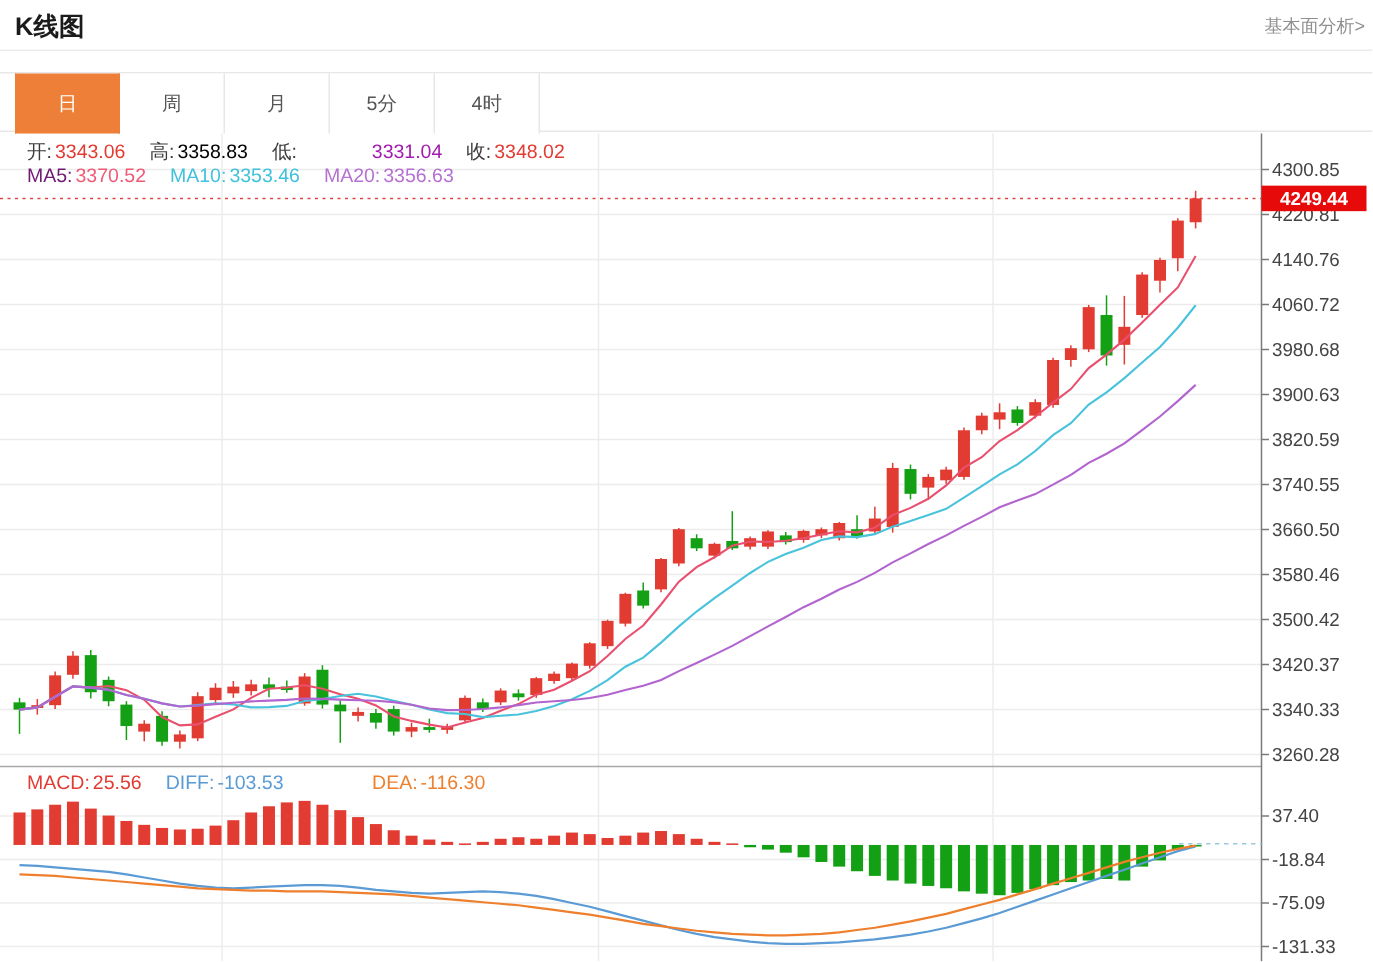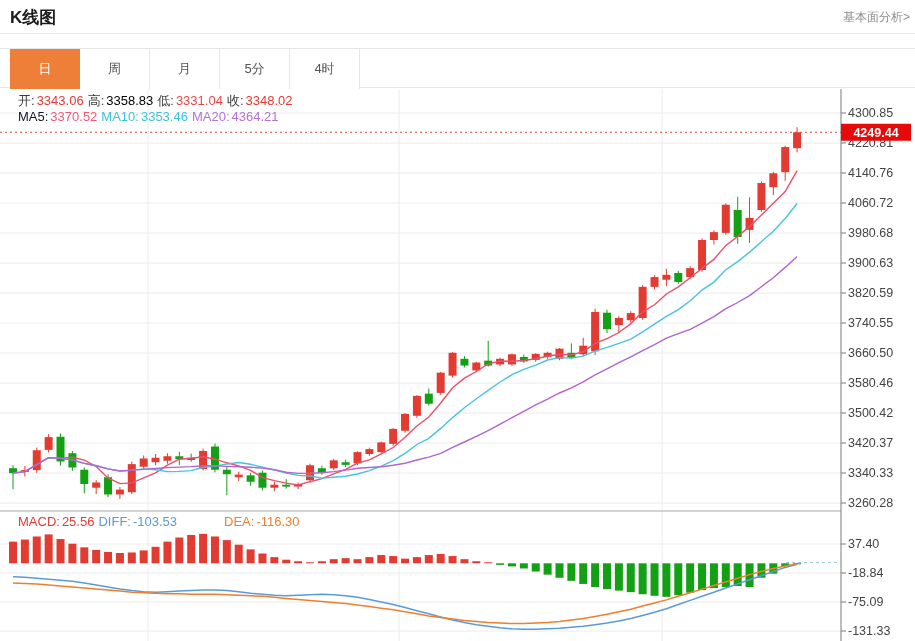--- a/index.html
+++ b/index.html
@@ -7,21 +7,21 @@
        font-family:"Liberation Sans","DejaVu Sans",sans-serif;}
   .page-title{position:absolute;left:10px;top:6px;font-size:17px;font-weight:bold;color:#1b1b1b;}
   .fund-link{position:absolute;right:5px;top:9px;font-size:12px;color:#8f8f8f;text-decoration:none;cursor:pointer;}
   .title-divider{position:absolute;left:0;top:33px;width:915px;height:0;border-top:1px solid #ececec;}
   #tab-bar{position:absolute;left:0;top:48px;width:915px;height:40px;box-sizing:border-box;
            border-top:1px solid #e7e7e7;border-bottom:1px solid #e7e7e7;display:flex;padding-left:10px;}
   .tab{width:70px;height:40px;line-height:40px;text-align:center;font-size:13px;color:#555;
        border-right:1px solid #e7e7e7;cursor:pointer;box-sizing:border-box;background:#fff;}
   .tab:first-child{border-left:1px solid #e7e7e7;}
   .tab.active{background:#ee7f38;color:#fff;border-color:#ee7f38;}
-  .info-row{position:absolute;display:flex;gap:4px;font-size:13px;z-index:3;white-space:nowrap;}
+  .info-row{position:absolute;display:flex;gap:16px;font-size:13px;z-index:3;white-space:nowrap;}
   #ohlc-row{left:18px;top:92px;}
   #ma-row{left:18px;top:109px;}
   #macd-row{left:18px;top:514px;}
   .info-item .lbl{margin-right:2px;}
   #chart{position:absolute;left:0;top:0;z-index:1;}
   svg text{font-family:"Liberation Sans","DejaVu Sans",sans-serif;}
   .tick-label{font-size:12.5px;fill:#444;}
   .tag-text{font-size:12.5px;font-weight:bold;fill:#ffffff;}
 </style>
 </head>
@@ -35,27 +35,27 @@
     <div class="tab active">日</div>
     <div class="tab">周</div>
     <div class="tab">月</div>
     <div class="tab">5分</div>
     <div class="tab">4时</div>
   </div>
 
 <div id="ohlc-row" class="info-row">
     <span class="info-item"><span class="lbl" style="color: rgb(60, 60, 60);">开:</span><span style="color: rgb(226, 59, 50);">3343.06</span></span>
     <span class="info-item"><span class="lbl" style="color: rgb(60, 60, 60);">高:</span><span style="color: #000000;">3358.83</span></span>
-    <span class="info-item"><span class="lbl" style="color: rgb(60, 60, 60);">低:</span><span style="color: #ef4444;">3331.04</span></span>
+    <span class="info-item"><span class="lbl" style="color: rgb(60, 60, 60);">低:</span><span style="color: #a21caf; margin-left: 48px;">3331.04</span></span>
     <span class="info-item"><span class="lbl" style="color: rgb(60, 60, 60);">收:</span><span style="color: rgb(226, 59, 50);">3348.02</span></span>
   </div>
 <div id="ma-row" class="info-row">
-    <span class="info-item"><span class="lbl" style="color: #0f172a;">MA5:</span><span style="color: rgb(239, 90, 118);">3370.52</span></span>
+    <span class="info-item"><span class="lbl" style="color: #701a75;">MA5:</span><span style="color: rgb(239, 90, 118);">3370.52</span></span>
     <span class="info-item"><span class="lbl" style="color: rgb(63, 194, 218);">MA10:</span><span style="color: rgb(63, 194, 218);">3353.46</span></span>
-    <span class="info-item"><span class="lbl" style="color: rgb(182, 113, 210);">MA20:</span><span style="color: rgb(182, 113, 210);">4364.21</span></span>
+    <span class="info-item"><span class="lbl" style="color: rgb(182, 113, 210);">MA20:</span><span style="color: rgb(182, 113, 210);">3356.63</span></span>
   </div>
 <div id="macd-row" class="info-row">
     <span class="info-item"><span class="lbl" style="color: rgb(226, 59, 50);">MACD:</span><span style="color: rgb(226, 59, 50);">25.56</span></span>
     <span class="info-item"><span class="lbl" style="color: rgb(91, 155, 213);">DIFF:</span><span style="color: rgb(91, 155, 213);">-103.53</span></span>
     <span class="info-item"><span class="lbl" style="color: rgb(238, 127, 45); margin-left: 43px;">DEA:</span><span style="color: rgb(238, 127, 45);">-116.30</span></span>
   </div>
 
 <svg id="chart" width="915" height="641">
     <line x1="0" y1="113" x2="841" y2="113" stroke="#ececec"></line>
     <line x1="841" y1="113" x2="846" y2="113" stroke="#7a7a7a"></line>

